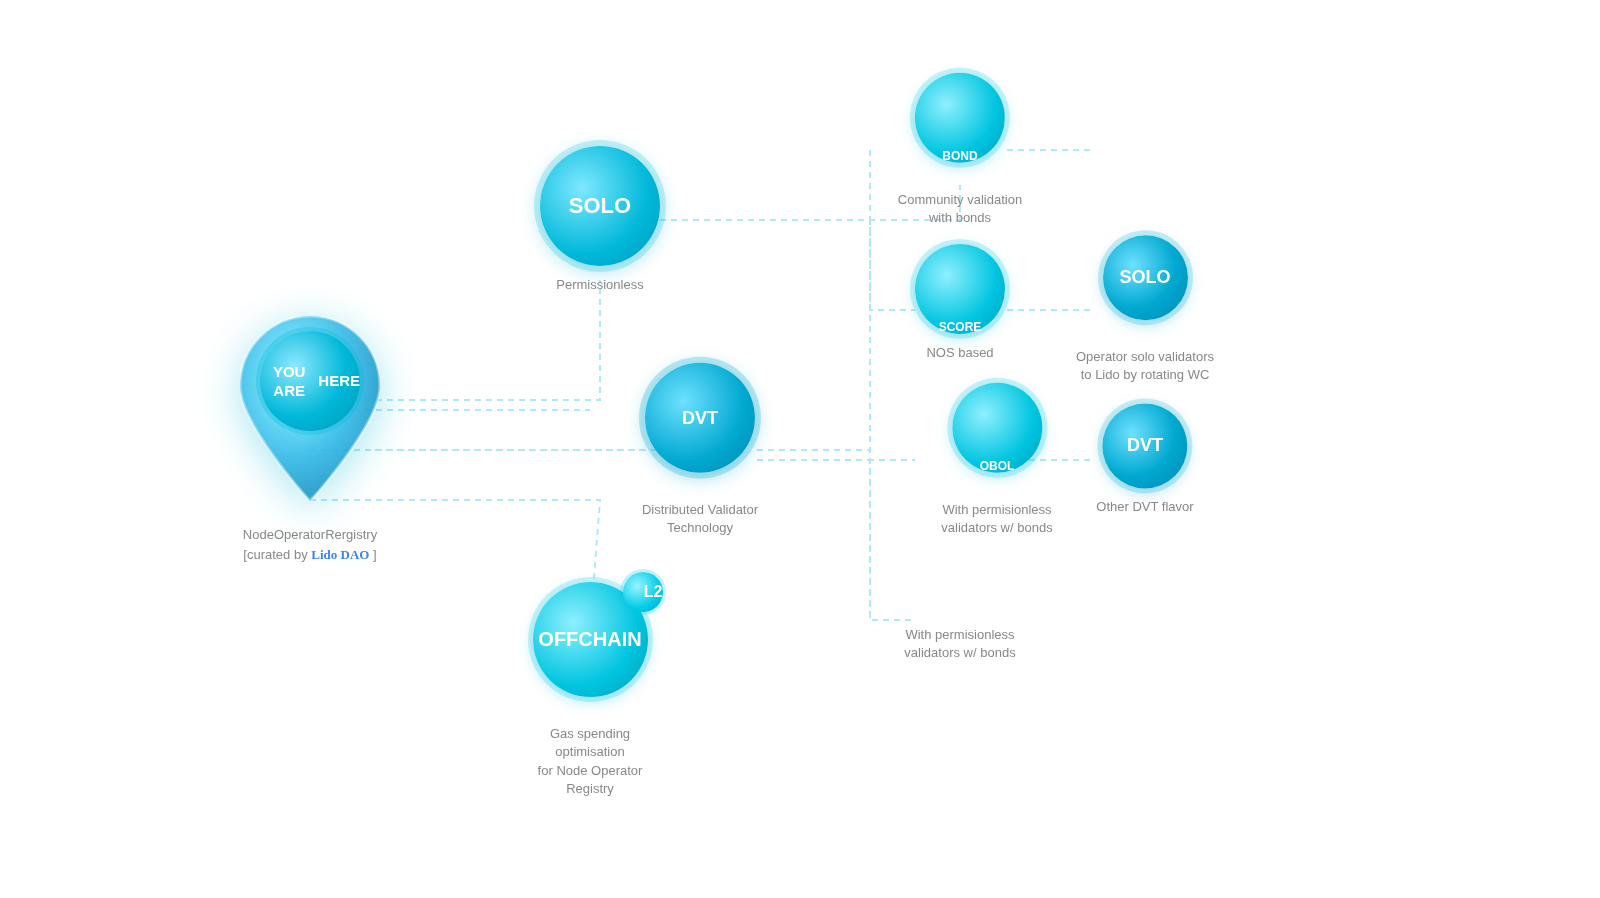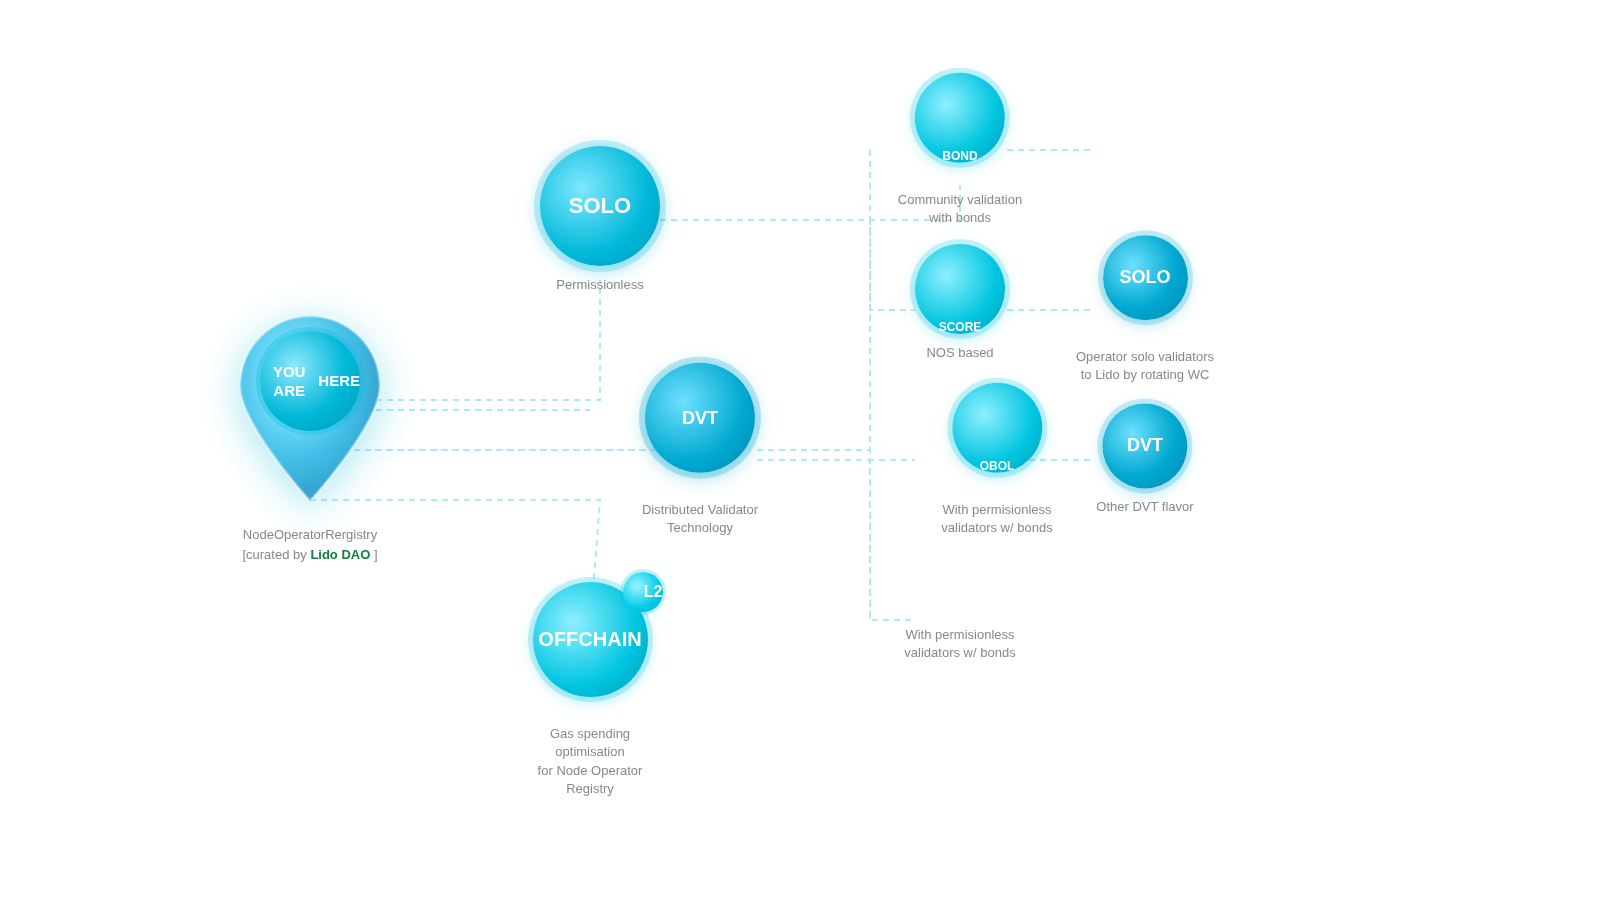--- a/index.html
+++ b/index.html
@@ -123,22 +123,23 @@
 
     .pin-label {
       margin-top: 24px;
       text-align: center;
       color: #888;
       font-size: 13px;
       line-height: 1.5;
     }
 
     .pin-label strong {
-      color: #15803d;
+      color: #3b82f6;
       font-weight: bold;
+      font-family: Liberation Serif, serif;
     }
 
     
     .badge-l2 {
       position: absolute;
       top: -10px;
       right: -15px;
       width: 40px;
       height: 40px;
       border-radius: 50%;

